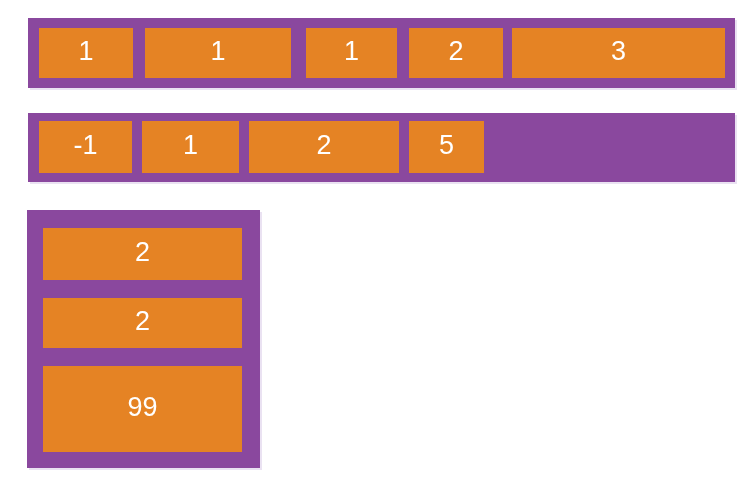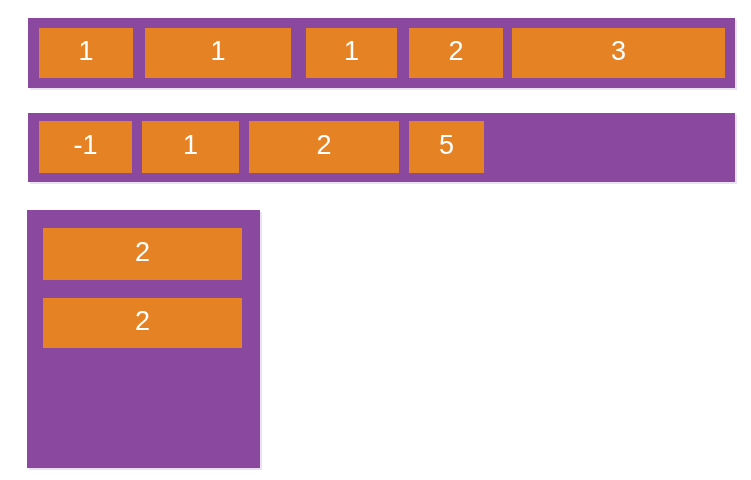--- a/index.html
+++ b/index.html
@@ -96,15 +96,16 @@
   <div class="flex-container row2">
     <div class="flex-item i1">-1</div>
     <div class="flex-item i2">1</div>
     <div class="flex-item i3">2</div>
     <div class="flex-item i4">5</div>
   </div>
 
   <div class="flex-container col1">
     <div class="flex-item i1">2</div>
     <div class="flex-item i2">2</div>
+    <div class="flex-item i3">99</div>
   </div>
 
 </div>
 
 </body></html>

